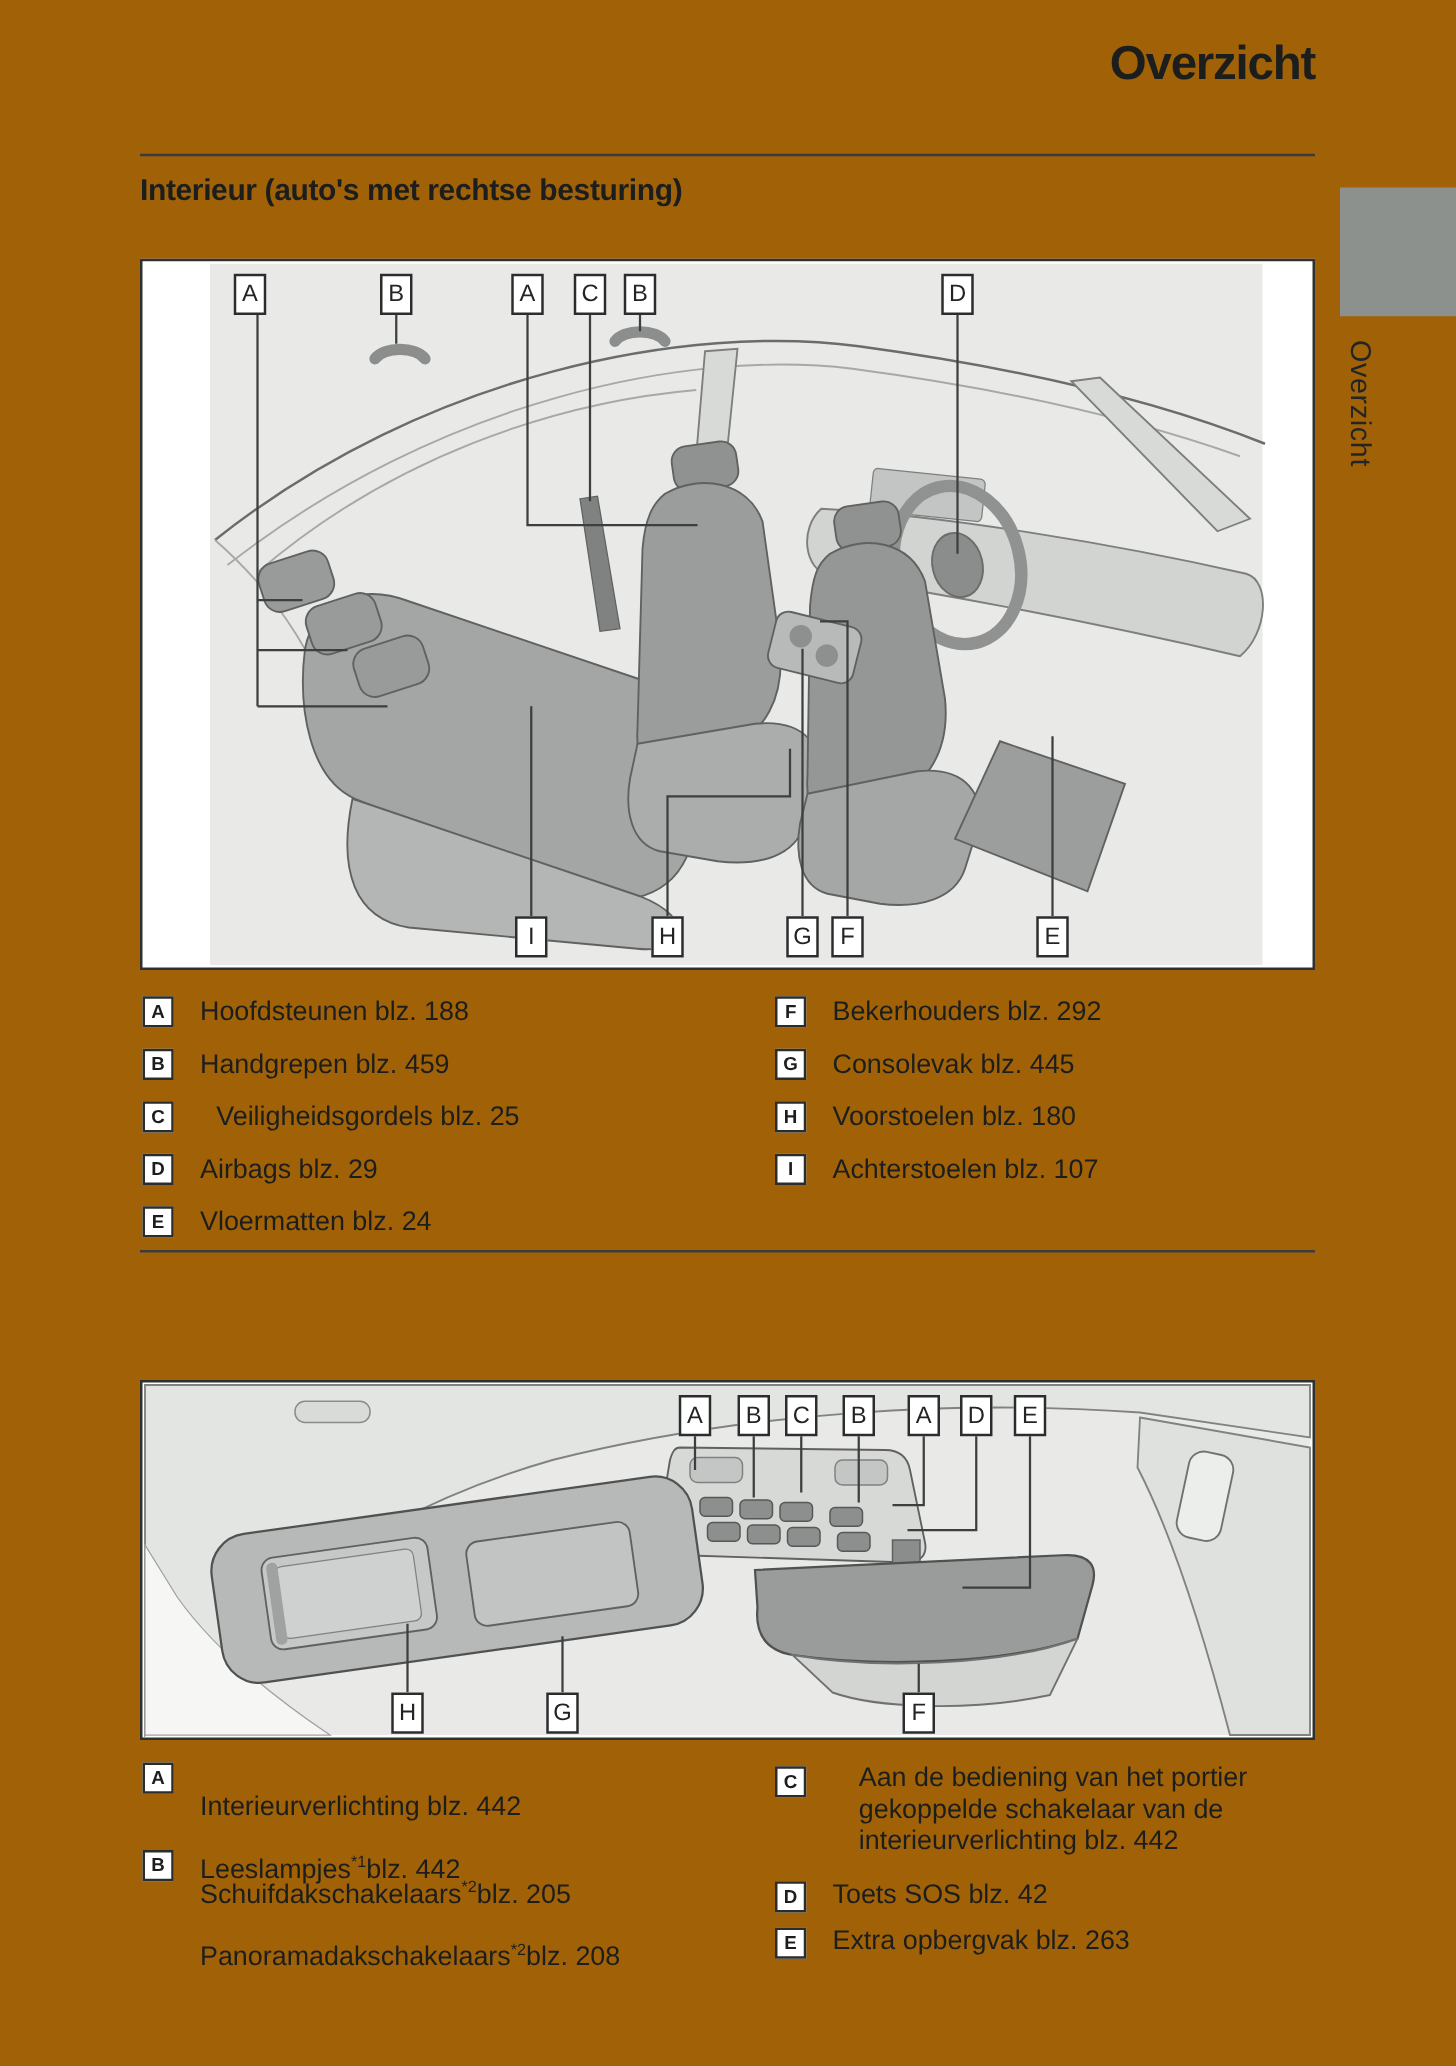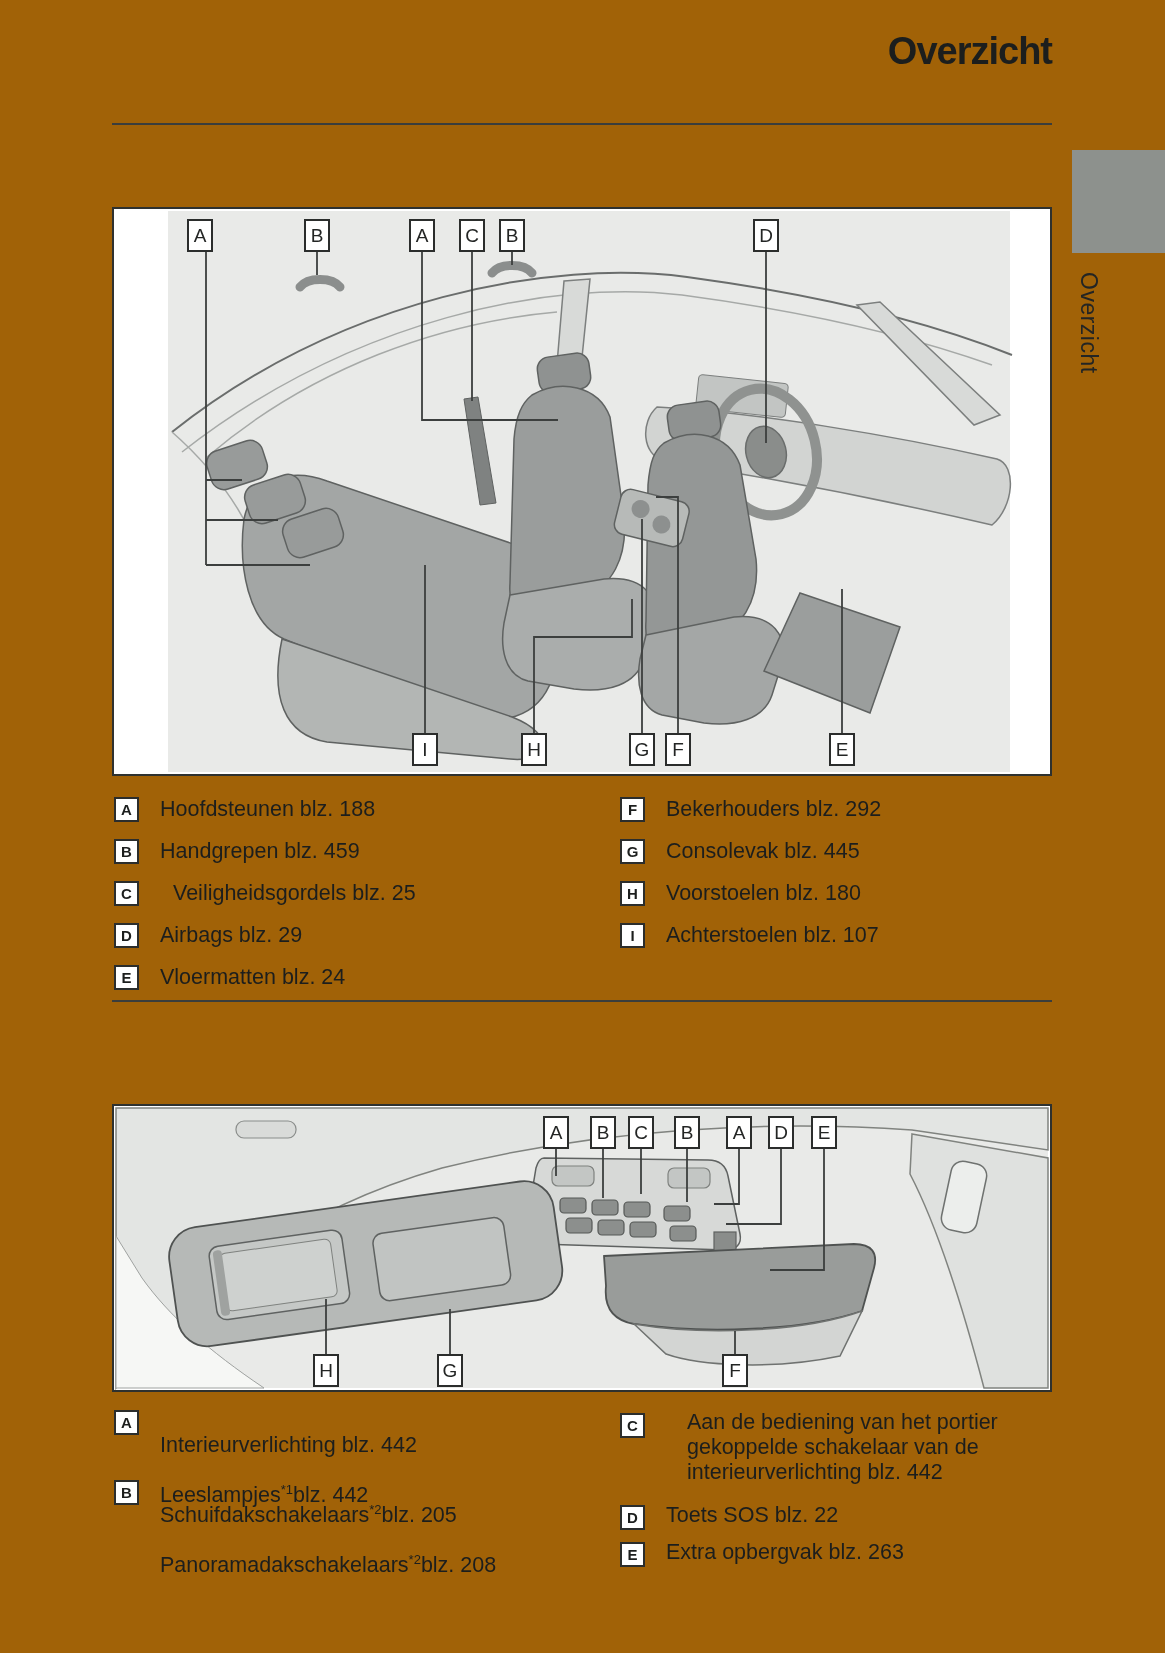--- a/index.html
+++ b/index.html
@@ -51,20 +51,21 @@
 </head>
 <body>
 
 <div class="page">
 
   <div class="page-title">Overzicht</div>
   <div class="rule rule-title"></div>
   <div class="gray-tab"></div>
   <div class="side-tab-label">Overzicht</div>
 
+  <div class="section-heading h-interior">Interieur (auto's met rechtse besturing)</div>
 
   <div class="figure fig1">
     <svg width="936" height="565" viewBox="0 0 936 565">
       <rect x="54" y="2" width="842" height="561" fill="#e9eae8"></rect>
 
       <path d="M58,223 C228,88 438,50 573,68 C698,85 808,110 898,146" fill="none" stroke="#6a6d6c" stroke-width="2"></path>
       <path d="M68,243 C238,110 438,70 568,86 C688,102 788,124 878,156" fill="none" stroke="#a6a9a7" stroke-width="1.5"></path>
       <path d="M93,248 C198,158 328,113 443,103" fill="none" stroke="#a6a9a7" stroke-width="1.5"></path>
       <path d="M58,223 C98,258 128,298 148,348" fill="none" stroke="#a6a9a7" stroke-width="1.5"></path>
 
@@ -237,20 +238,20 @@
     <div class="legend-text" style="left:160px;top:1478px">
       <span>Schuifdakschakelaars</span><sup>*2</sup><span>blz. 205</span><br>
       <span>Panoramadakschakelaars</span><sup>*2</sup><span>blz. 208</span>
     </div>
 
     <div class="key-box" style="left:620px;top:1413px">C</div>
     <div class="legend-text" style="left:687px;top:1410px;width:360px">Aan de bediening van het portier
 gekoppelde schakelaar van de
 interieurverlichting blz. 442</div>
     <div class="key-box" style="left:620px;top:1505px">D</div>
-    <div class="legend-text" style="left:666px;top:1503px">Toets SOS blz. 22</div>
+    <div class="legend-text" style="left:666px;top:1503px">Toets SOS blz. 42</div>
     <div class="key-box" style="left:620px;top:1542px">E</div>
     <div class="legend-text" style="left:666px;top:1540px">Extra opbergvak blz. 263</div>
   </div>
 
   <div class="page-num">21</div>
 
 </div>
 
 </body></html>

